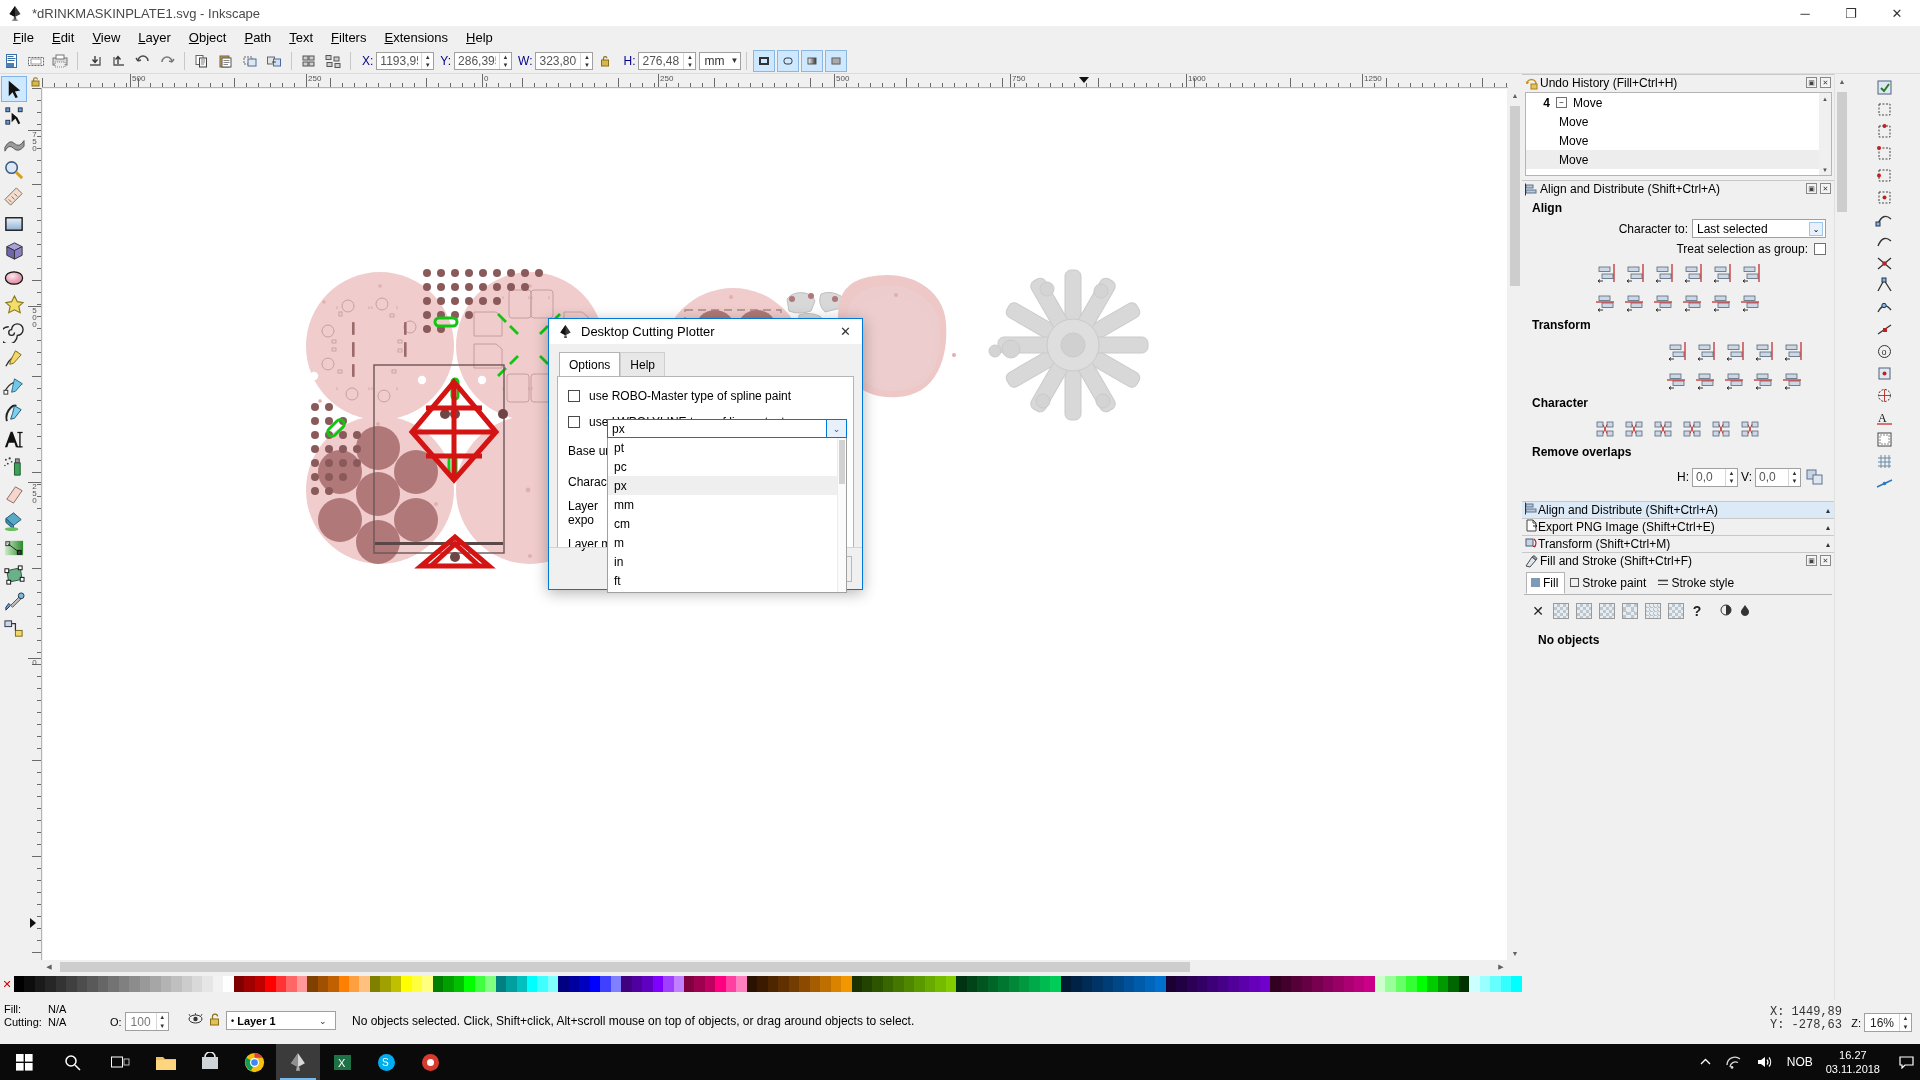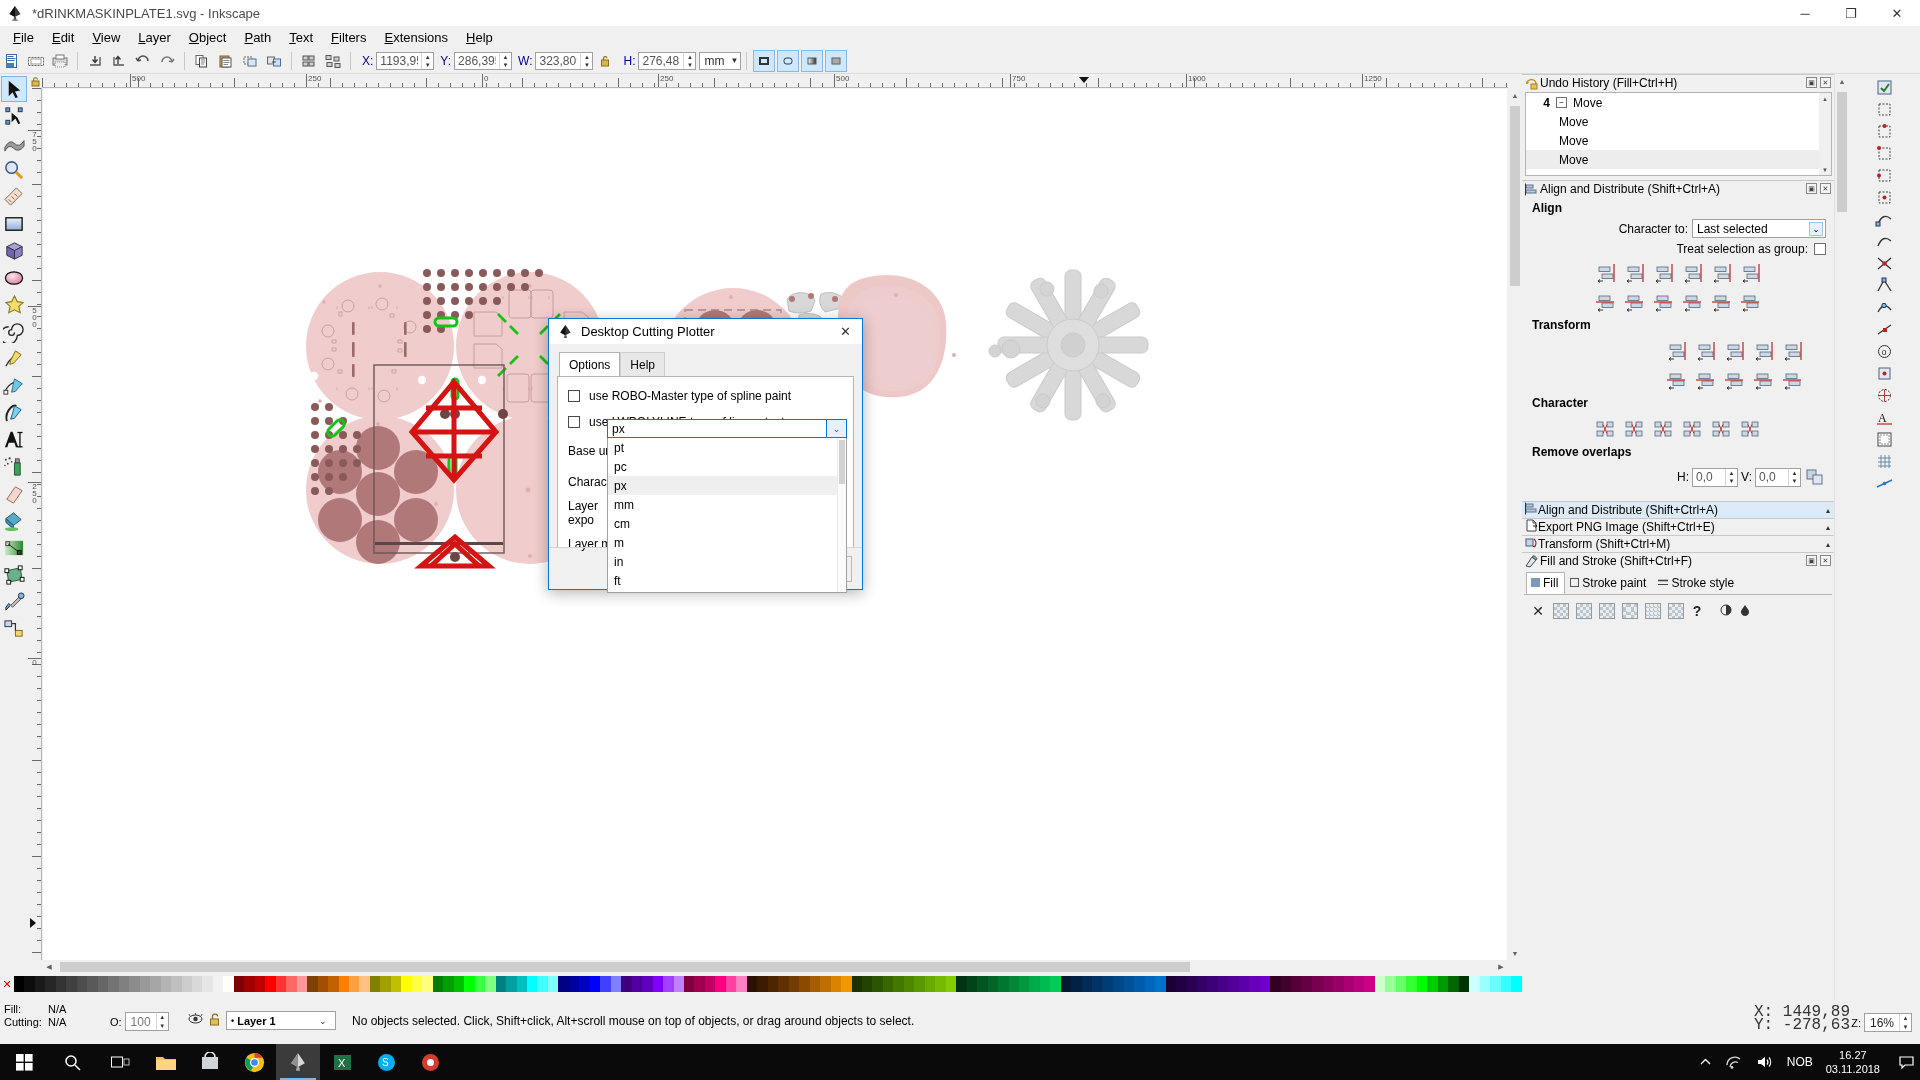--- a/index.html
+++ b/index.html
@@ -95,22 +95,22 @@
   .fillstroke { position:absolute; left:4px; top:3px; font-size:11px; line-height:13px; }
   .fillstroke .row { display:flex; }
   .fillstroke .k { width:44px; color:#000; }
   .fillstroke .v { color:#000; }
   .opac { position:absolute; left:110px; top:12px; display:flex; align-items:center; }
   .opac .olbl { font-size:11px; color:#000; margin-right:3px; }
   .layerwrap { position:absolute; left:188px; top:11px; display:flex; align-items:center; gap:5px; }
   .layersel { width:110px; height:19px; background:#fff; border:1px solid #a0a0a0;
      display:flex; align-items:center; padding-left:4px; font-size:11px; font-weight:bold; }
   .statusmsg { position:absolute; left:352px; top:14px; font-size:12px; color:#000; }
-  .coordbox { position:absolute; right:70px; top:6px; font-family:"Liberation Mono",monospace;
-     font-size:16px; color:#333; line-height:13px; }
+  .coordbox { position:absolute; right:78px; top:6px; font-family:"Liberation Mono",monospace;
+     font-size:12px; color:#333; line-height:13px; }
   .zoomwrap { position:absolute; right:8px; top:13px; display:flex; align-items:center;}
   .zlbl { font-size:11px; color:#000; margin-right:3px; }
 
   
   .dock { position:absolute; left:1522px; top:74px; width:312px; height:926px;
      background:#f0f0f0; }
   .dock-sb { position:absolute; left:1834px; top:74px; width:14px; height:926px;
      background:#f0f0f0; border-left:1px solid #e0e0e0;}
   .snapbar { position:absolute; left:1848px; top:74px; width:72px; bottom:80px;
      background:#f0f0f0; display:flex; flex-direction:column; align-items:center;
@@ -1782,20 +1782,21 @@
         <span style="margin-left:10px;display:flex;gap:7px;">
           <span><svg width="12" height="12">
                 <circle cx="6" cy="6" r="5" fill="none" stroke="#333"></circle>
                 <path d="M6 1 A5 5 0 0 1 6 11" fill="#333"></path>
               </svg></span>
           <span><svg width="12" height="12">
                 <path d="M6 1 L9.5 6 A4 4 0 1 1 2.5 6 Z" fill="#333"></path>
               </svg></span>
         </span>
       </div>
+      <div class="noobj">No objects</div>
     </div>
   </div>
 
   <div class="dock-sb">
     <div class="sb-arrow" style="top:0">▲</div>
     <div class="sb-thumb" style="left:2px; top:18px; width:10px; height:120px;"></div>
   </div>
 
   <div class="snapbar" id="snapbar">
       <div class="snapi">

